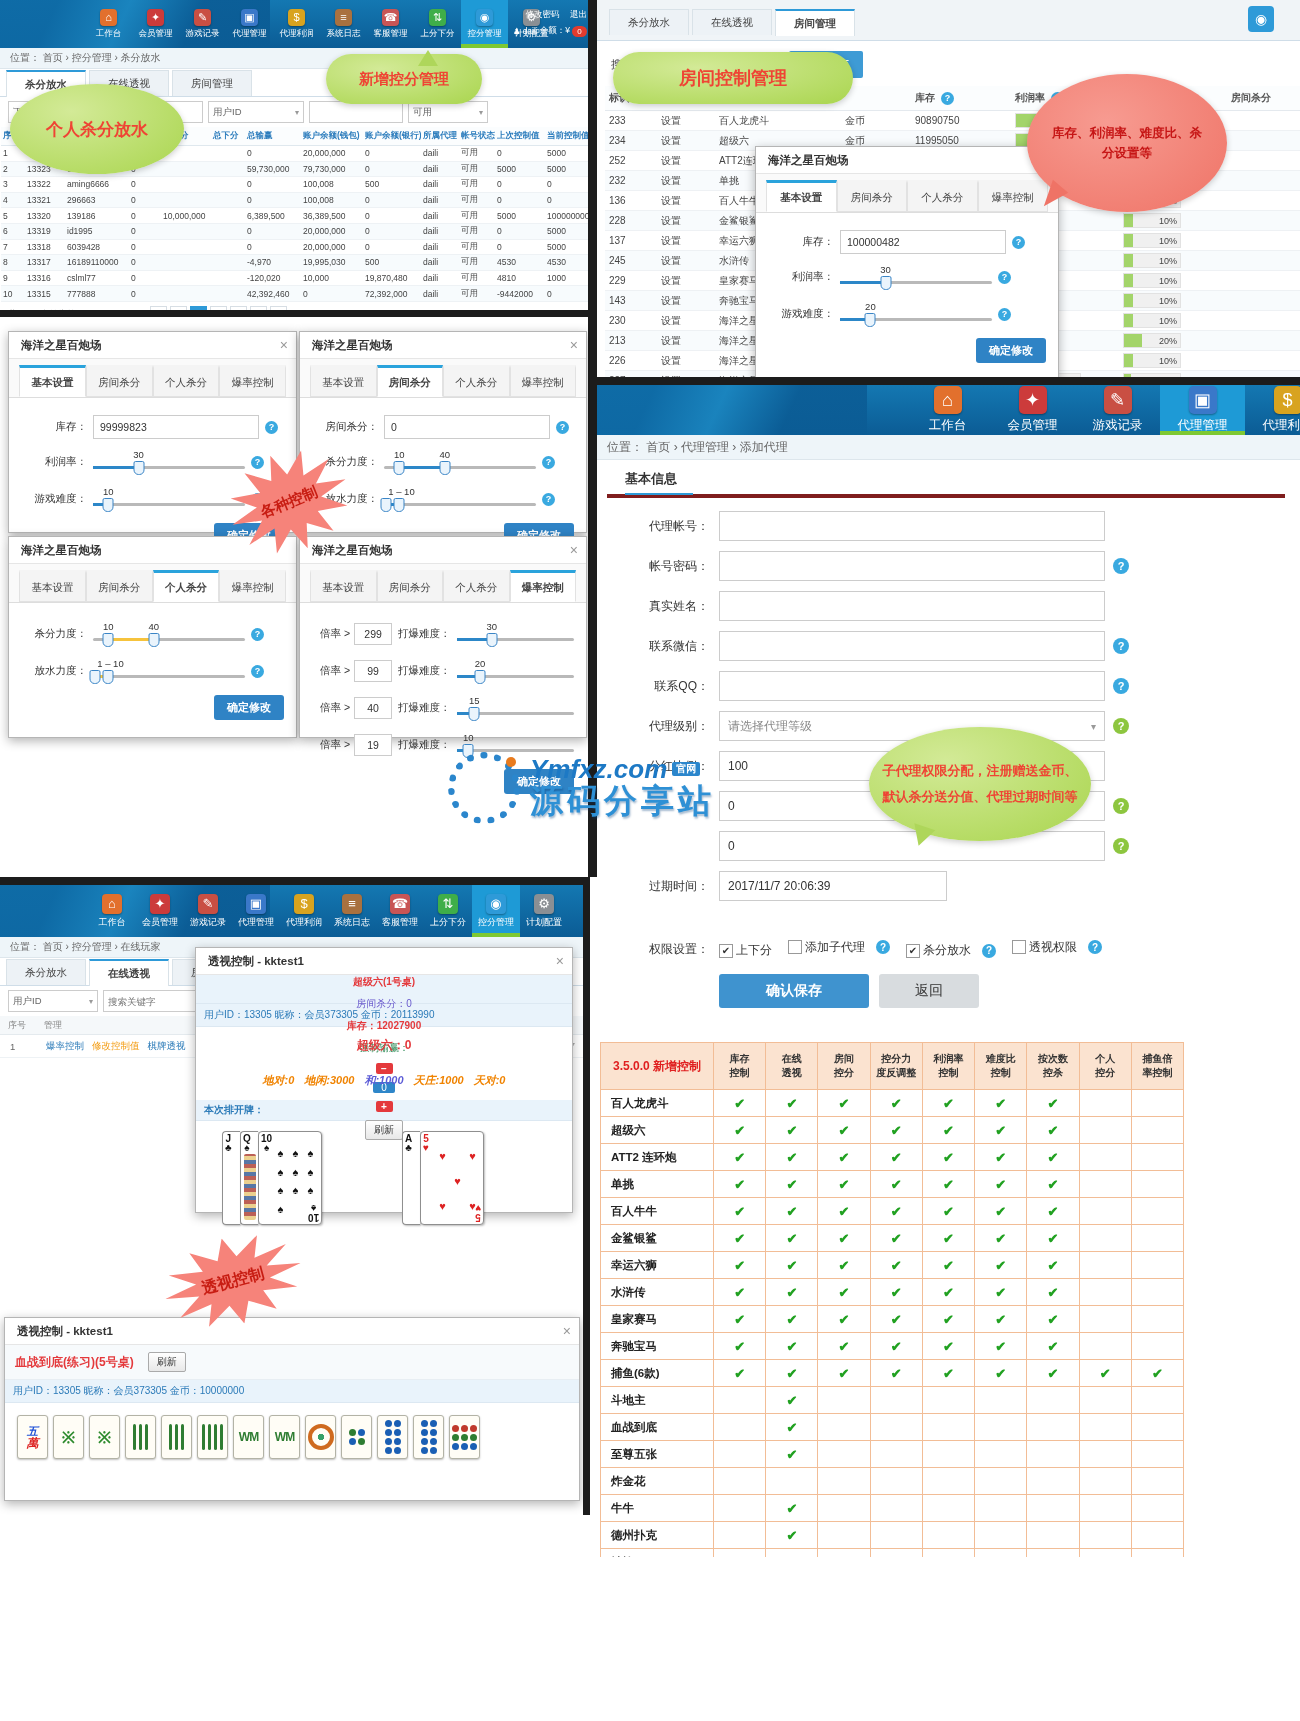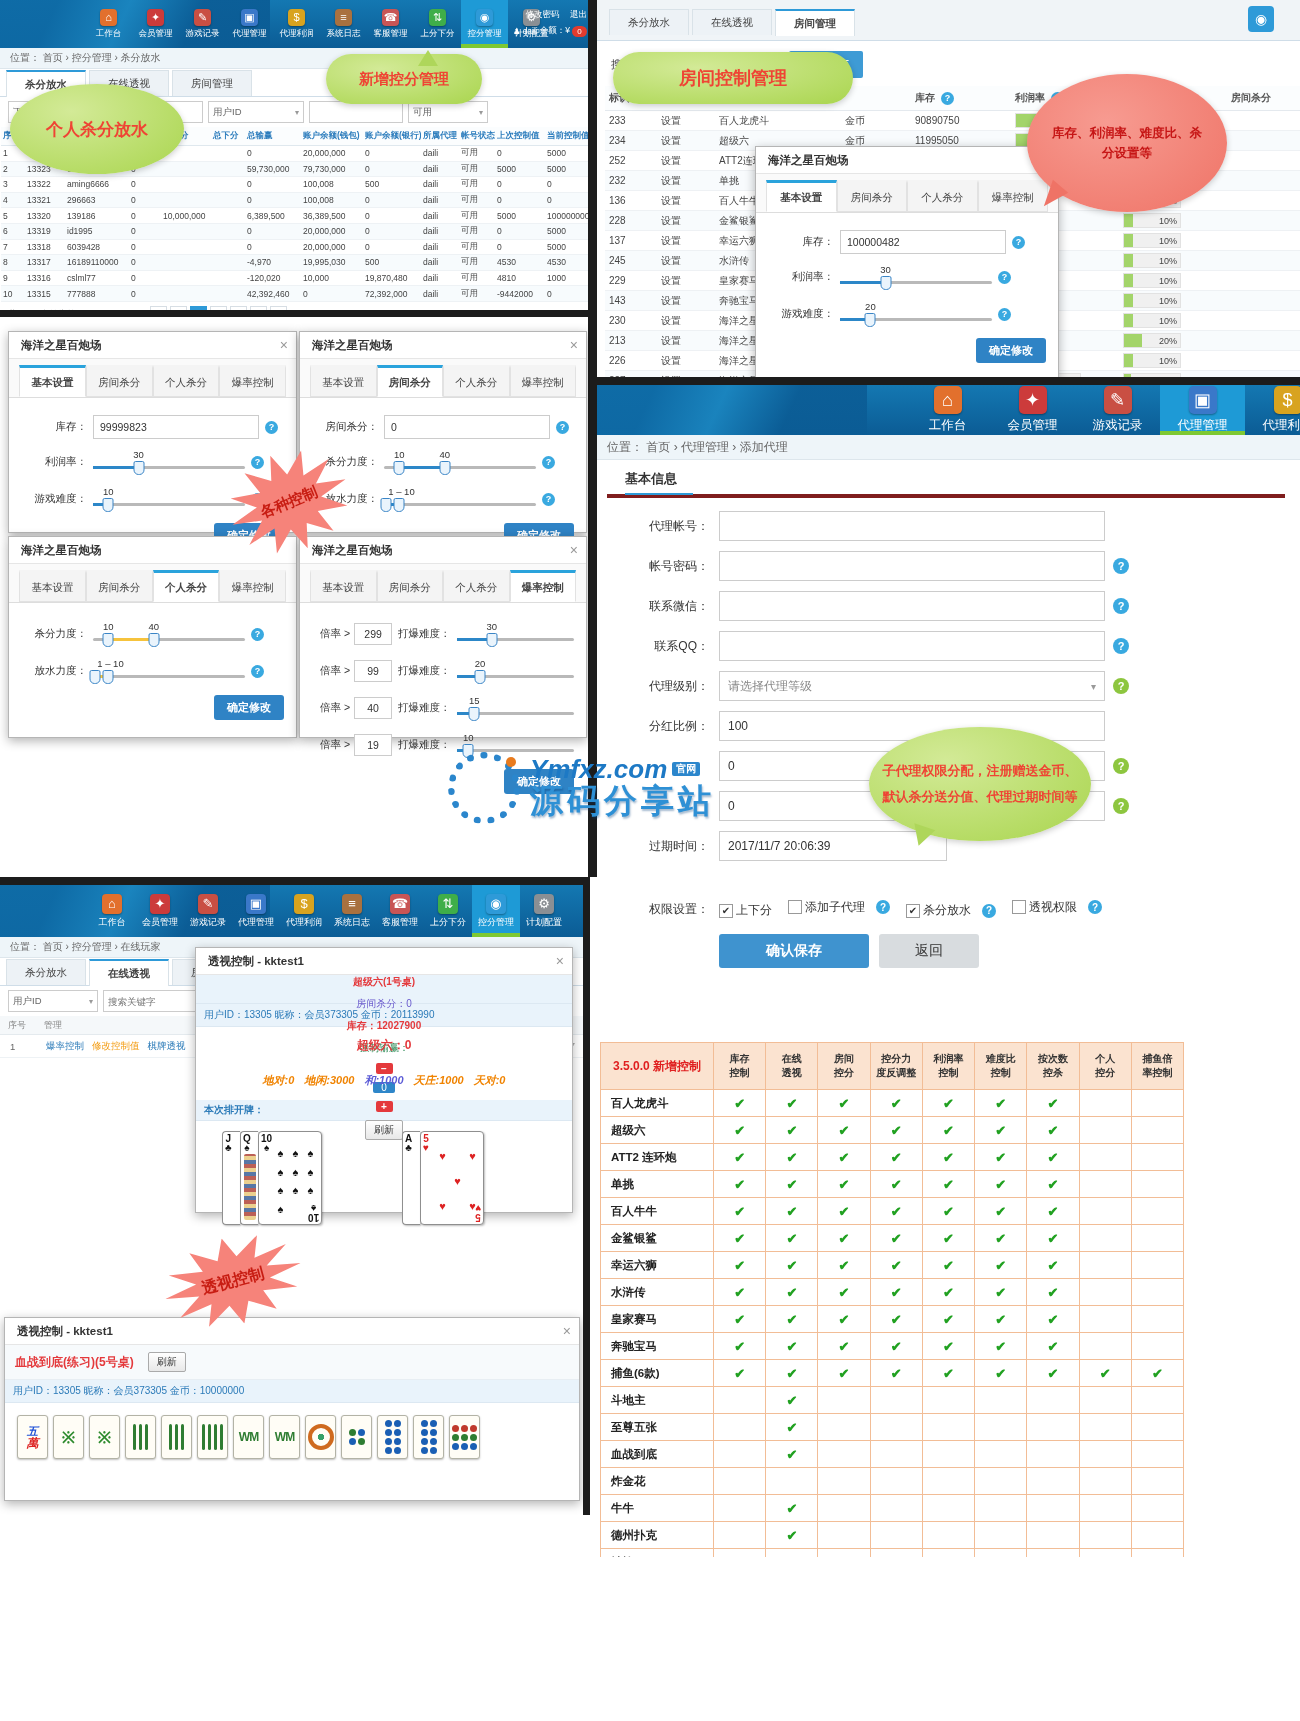--- a/index.html
+++ b/index.html
@@ -897,20 +897,24 @@
   <div class="sect">基本信息</div>
   <div id="formD" style="padding:8px 0 0 0;">
       <div class="drow">
         <span class="dlab">代理帐号：</span>
         <div class="dinput"></div>
       </div>
       <div class="drow">
         <span class="dlab">帐号密码：</span>
         <div class="dinput"></div>
         <span class="help2 blue">?</span>
+      </div>
+      <div class="drow">
+        <span class="dlab">真实姓名：</span>
+        <div class="dinput"></div>
       </div>
       <div class="drow">
         <span class="dlab">联系微信：</span>
         <div class="dinput"></div>
         <span class="help2 blue">?</span>
       </div>
       <div class="drow">
         <span class="dlab">联系QQ：</span>
         <div class="dinput"></div>
         <span class="help2 blue">?</span>
@@ -1378,33 +1382,33 @@
           <td><span class="chk">✔</span></td>
           <td></td>
           <td></td>
           <td></td>
           <td></td>
           <td></td>
           <td></td>
           <td></td>
         </tr>
         <tr>
+          <td class="name">血战到底</td>
+          <td></td>
+          <td><span class="chk">✔</span></td>
+          <td></td>
+          <td></td>
+          <td></td>
+          <td></td>
+          <td></td>
+          <td></td>
+          <td></td>
+        </tr>
+        <tr>
           <td class="name">至尊五张</td>
-          <td></td>
-          <td><span class="chk">✔</span></td>
-          <td></td>
-          <td></td>
-          <td></td>
-          <td></td>
-          <td></td>
-          <td></td>
-          <td></td>
-        </tr>
-        <tr>
-          <td class="name">血战到底</td>
           <td></td>
           <td><span class="chk">✔</span></td>
           <td></td>
           <td></td>
           <td></td>
           <td></td>
           <td></td>
           <td></td>
           <td></td>
         </tr>

